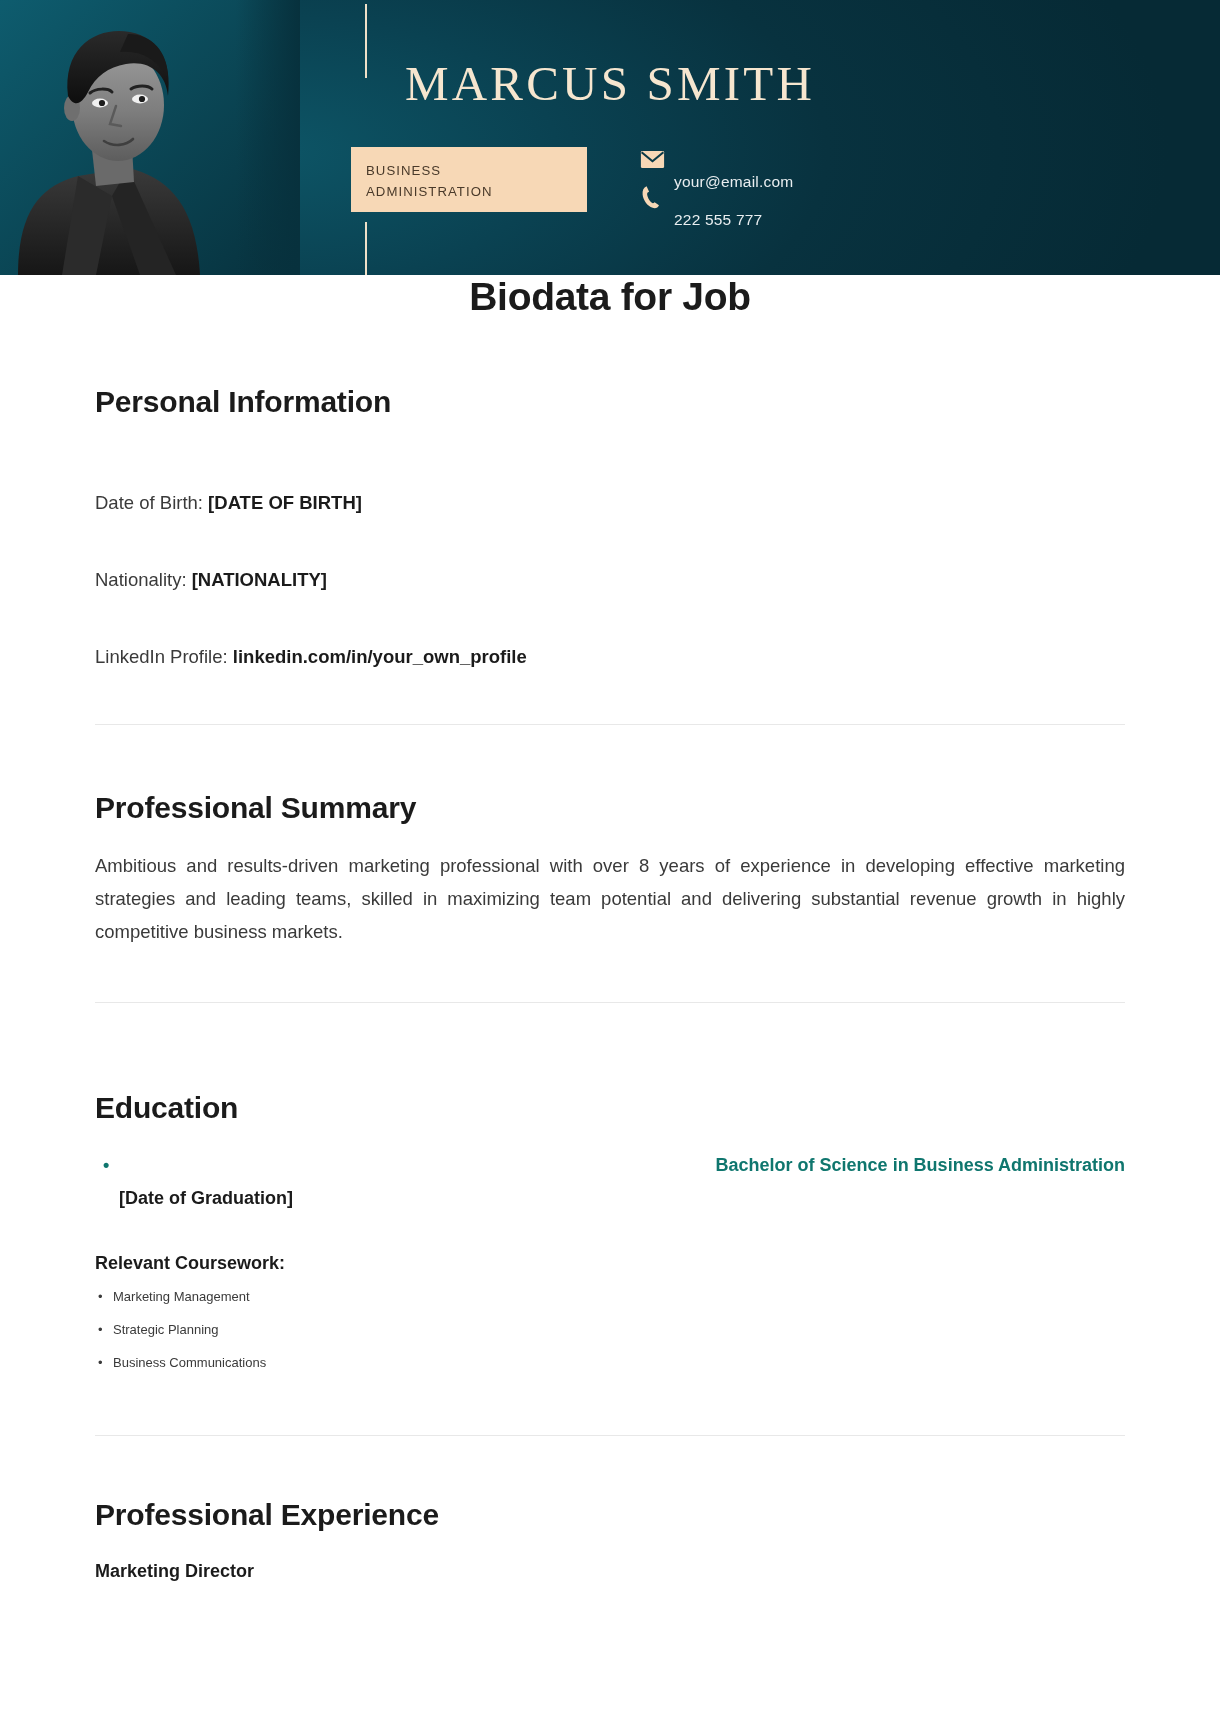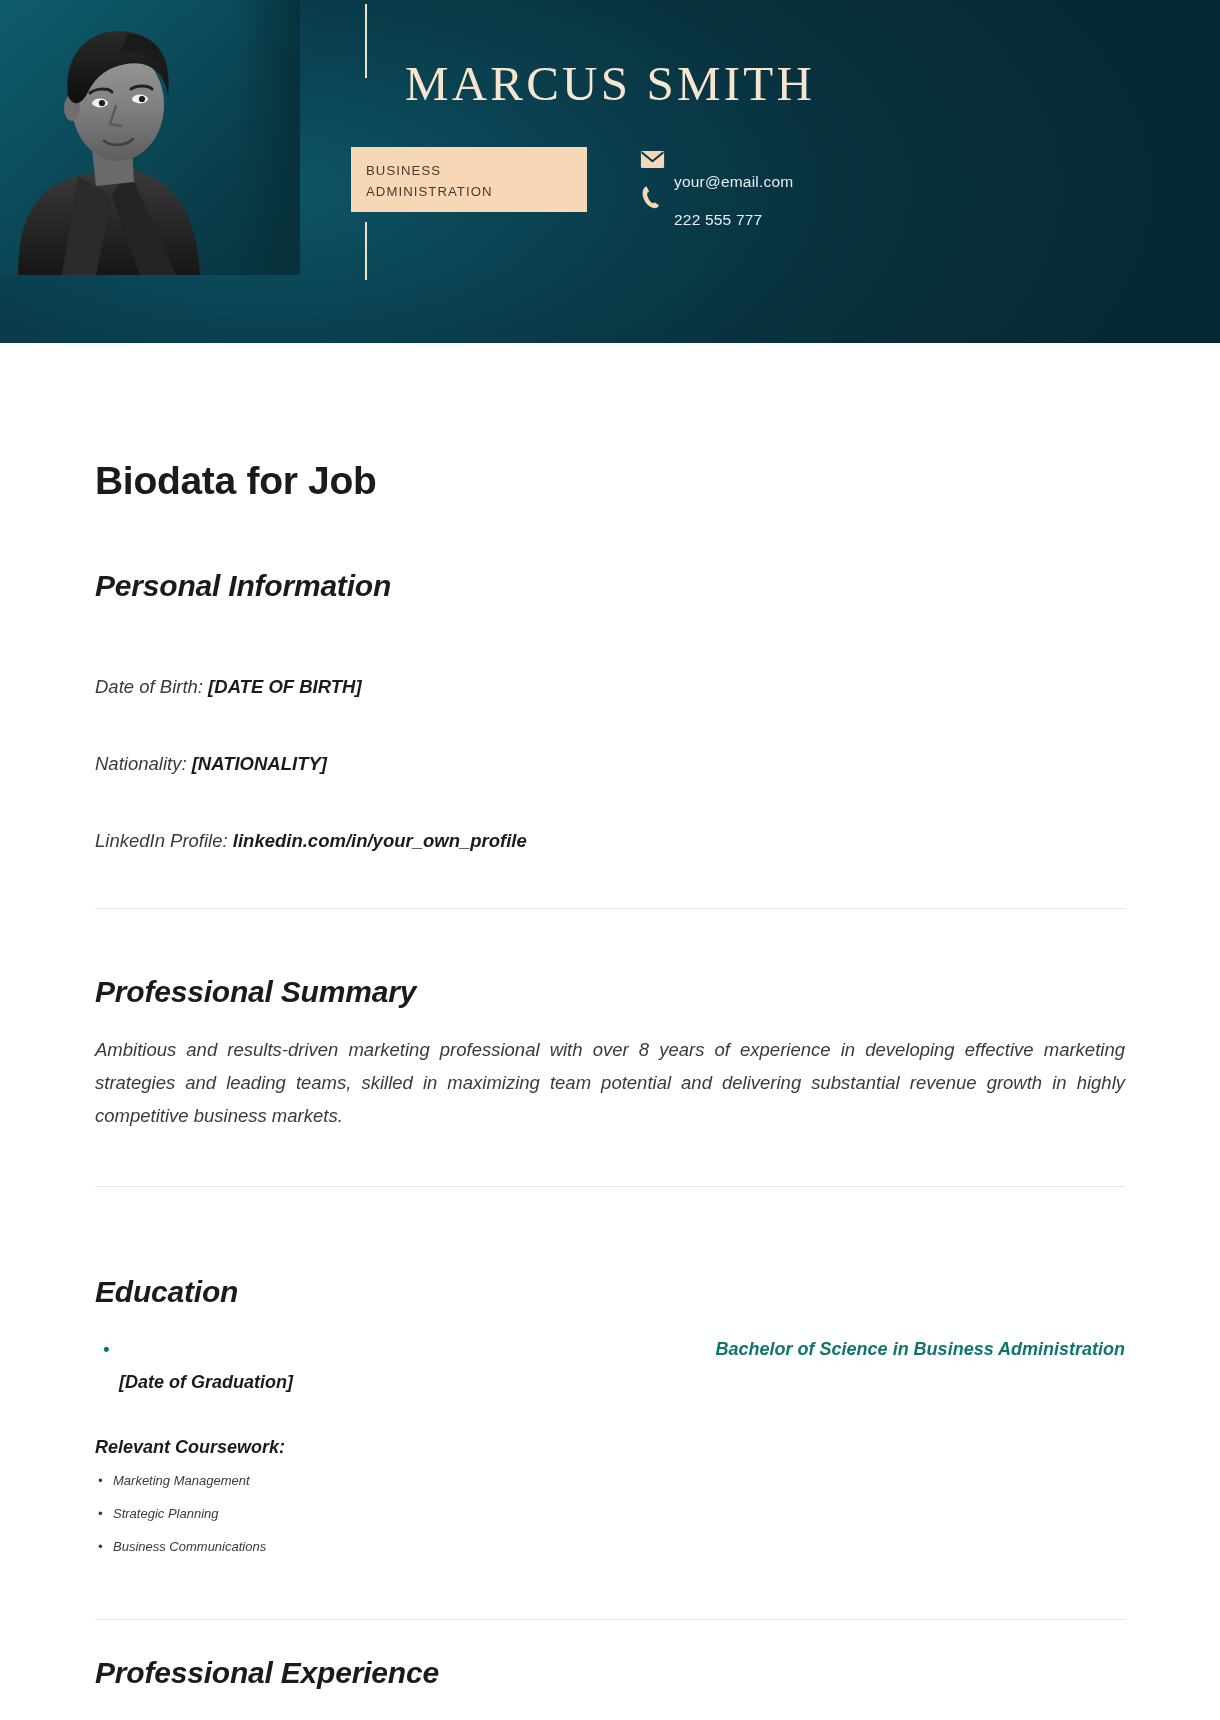--- a/index.html
+++ b/index.html
@@ -8,21 +8,21 @@
     background:#ffffff;
     font-family:"Liberation Sans", sans-serif;
     color:#2b2b2b;
     overflow:hidden;
   }
 
   
   .banner{
     position:relative;
     width:1220px;
-    height:343px;
+    height:275px;
     overflow:hidden;
     background:
       radial-gradient(ellipse 900px 420px at 22% 55%, #0d5566 0%, #0a4252 32%, #08323f 62%, #062a35 100%),
       linear-gradient(110deg,#0b4959 0%,#093a48 45%,#06262f 100%);
   }
   
   .photo{
     position:absolute;
     left:0; top:0;
     width:300px; height:275px;
@@ -88,29 +88,28 @@
     margin-top:46px;
   }
 
   
   .doc{
     position:relative;
     padding:0 95px;
     width:1220px;
   }
   .doc-title{
-    text-align:left;
+    text-align:center;
     font-size:39px;
     font-weight:700;
     color:#1b1b1b;
     letter-spacing:-.3px;
-    margin-top:116px;
-  }
-
-  .section{ position:relative;font-style:italic; }
+  }
+
+  .section{ position:relative; }
   .sec-head{
     font-size:30px;
     font-weight:700;
     color:#1b1b1b;
     letter-spacing:-.2px;
   }
   .rule{
     height:1px;
     background:#e8e8e8;
     margin:0;
@@ -307,19 +306,19 @@
     <div class="sub-label">Relevant Coursework:</div>
     <ul>
       <li class="bullet-plain">Marketing Management</li>
       <li class="bullet-plain">Strategic Planning</li>
       <li class="bullet-plain">Business Communications</li>
     </ul>
   </div>
 
   <div class="rule" style="margin-top:56px;"></div>
 
-  <div class="section" style="margin-top:36px;">
+  <div class="section" style="margin-top:62px;">
     <div class="sec-head">Professional Experience</div>
     <div style="height:24px;"></div>
     <div class="exp-role">Marketing Director</div>
   </div>
 
 </div>
 
 </body></html>

